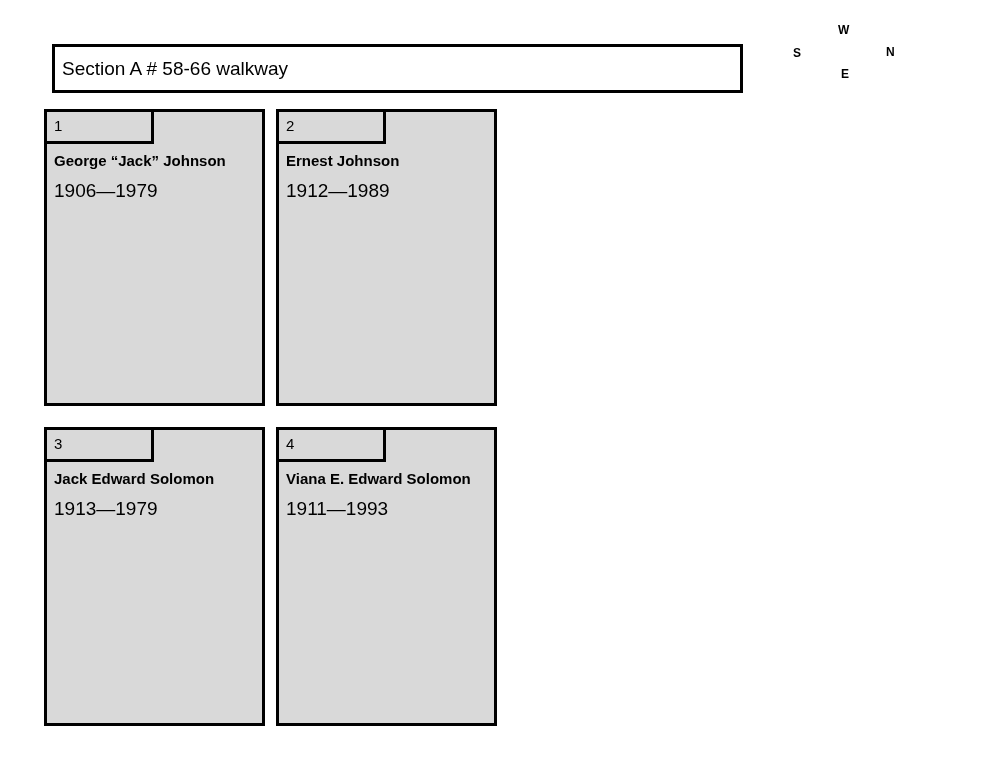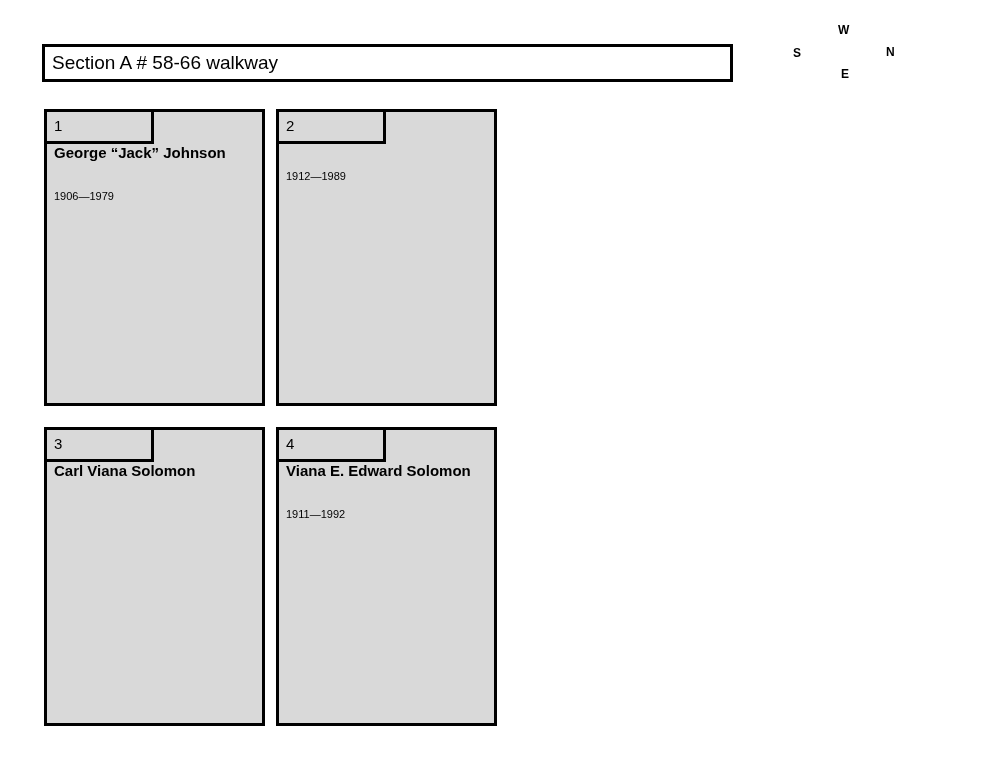--- a/index.html
+++ b/index.html
@@ -18,22 +18,22 @@
     position: relative;
     width: 1000px;
     height: 773px;
     background: var(--page-bg);
     overflow: hidden;
   }
 
   
   .header-box {
     position: absolute;
-    left: 42px; top: 44px;
-    width: 691px; height: 38px;
+    left: 52px; top: 44px;
+    width: 691px; height: 49px;
     border: 3px solid var(--border);
     background: var(--page-bg);
     display: flex;
     align-items: center;
   }
   .header-title {
     font-size: 19px;
     padding-left: 7px;
     white-space: nowrap;
   }
@@ -69,32 +69,32 @@
     border: 3px solid var(--border);
     background: var(--plot-fill);
   }
   .plot-number {
     display: block;
     font-size: 15px;
     padding: 5px 0 0 7px;
     line-height: 18px;
   }
   .plot-body {
-    padding: 31px 7px 0 7px;
+    padding: 39px 7px 0 7px;
   }
   .plot-name {
     font-size: 15px;
     font-weight: bold;
     line-height: 20px;
     white-space: nowrap;
   }
   .plot-dates {
-    font-size: 11px;
+    font-size: 19px;
     line-height: 20px;
-    margin-top: 23px;
+    margin-top: 10px;
   }
 </style>
 </head>
 <body>
 
 <div class="canvas">
 
   <div class="header-box">
     <span class="header-title">Section A # 58-66 walkway</span>
   </div>
@@ -112,36 +112,38 @@
       <div class="plot-name">George “Jack” Johnson</div>
       <div class="plot-dates">1906—1979</div>
     </div>
   </div>
 
   <div class="plot plot-2">
     <div class="plot-tab">
       <span class="plot-number">2</span>
     </div>
     <div class="plot-body">
+      <div class="plot-name">Ernest Johnson</div>
       <div class="plot-dates">1912—1989</div>
     </div>
   </div>
 
   <div class="plot plot-3">
     <div class="plot-tab">
       <span class="plot-number">3</span>
     </div>
     <div class="plot-body">
-      <div class="plot-name">Carl Viana Solomon</div>
+      <div class="plot-name">Jack Edward Solomon</div>
+      <div class="plot-dates">1913—1979</div>
     </div>
   </div>
 
   <div class="plot plot-4">
     <div class="plot-tab">
       <span class="plot-number">4</span>
     </div>
     <div class="plot-body">
       <div class="plot-name">Viana E. Edward Solomon</div>
-      <div class="plot-dates">1911—1992</div>
+      <div class="plot-dates">1911—1993</div>
     </div>
   </div>
 
 </div>
 
 </body></html>

